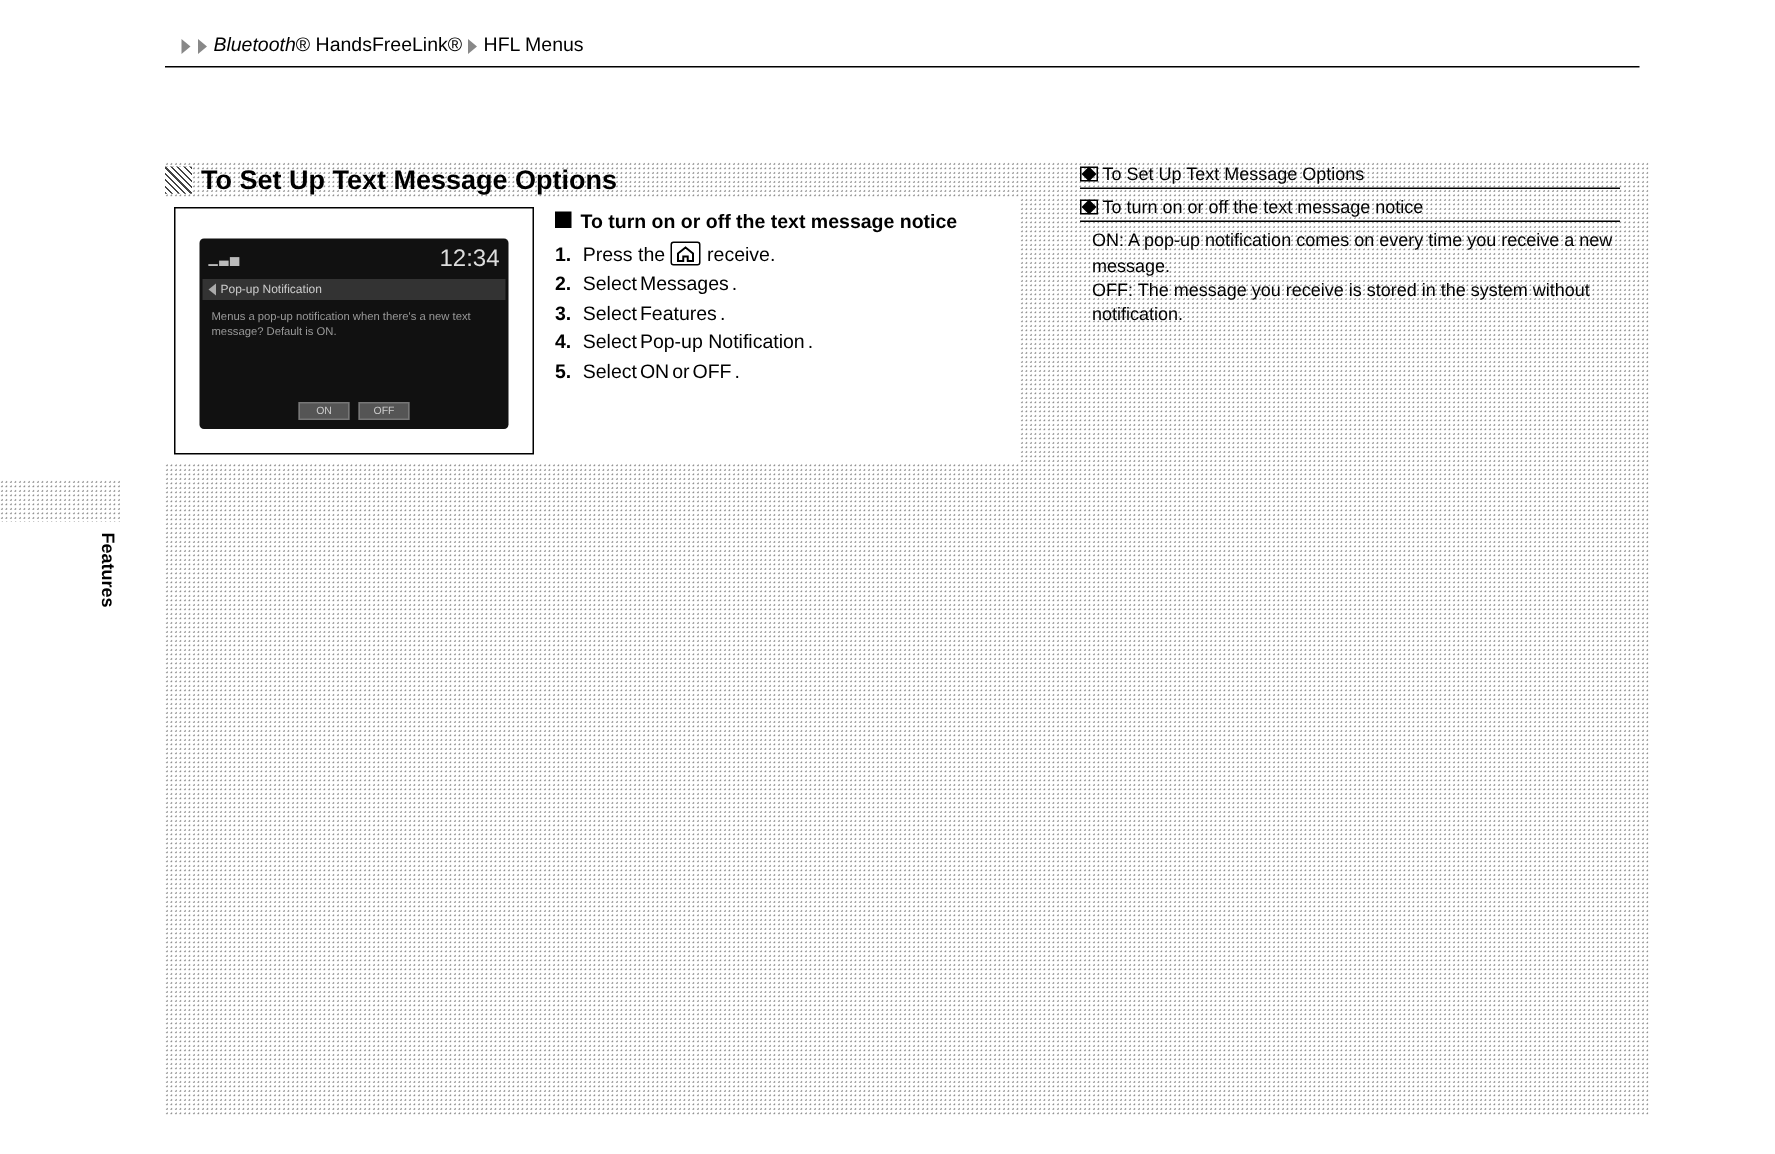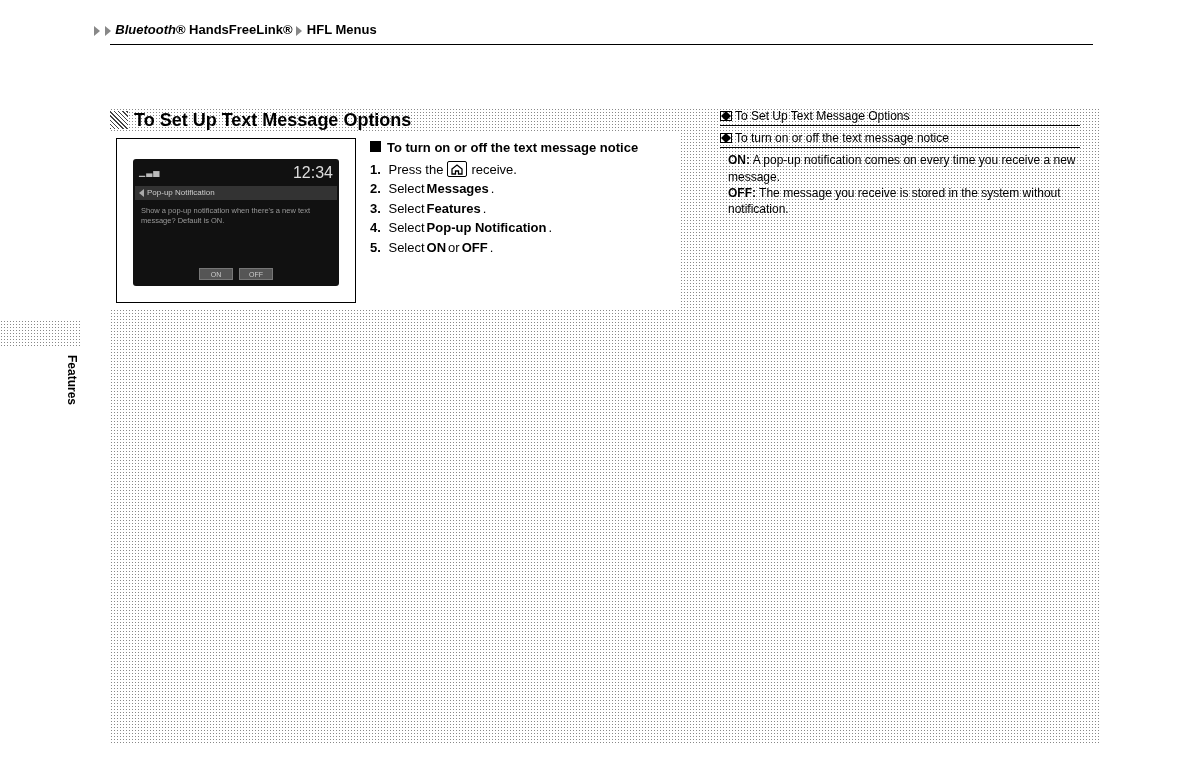--- a/index.html
+++ b/index.html
@@ -11,24 +11,24 @@
     height: 769px;
     position: relative;
     background: #fff;
   }
   .page {
     position: absolute;
     left: 0; top: 0; right: 0; bottom: 0;
   }
   .breadcrumb {
     position: absolute;
-    left: 94px;
+    left: 121px;
     top: 22px;
     font-size: 13px;
-    font-weight: bold;
+    font-weight: normal;
   }
   .breadcrumb .tri {
     display: inline-block;
     width: 0; height: 0;
     border-left: 6px solid #888;
     border-top: 5px solid transparent;
     border-bottom: 5px solid transparent;
     margin-right: 1px;
     vertical-align: middle;
   }
@@ -185,21 +185,21 @@
   .steps ol {
     list-style: none;
     margin-left: 0;
   }
   .steps li {
     display: flex;
     align-items: center;
     gap: 2px;
   }
   .steps li .num { font-weight: bold; }
-  .steps li .b { font-weight: bold; }
+  .steps li .b { font-weight: normal; }
   .home-icon {
     display: inline-flex;
     align-items: center;
     justify-content: center;
     width: 20px;
     height: 16px;
     border: 1.5px solid #000;
     border-radius: 2px;
     vertical-align: middle;
     margin: 0 2px;
@@ -240,21 +240,21 @@
   }
   .note-heading .note-icon::before { top: -1px; }
   .note-heading .note-icon::after { bottom: -1px; transform: rotate(180deg); }
   .note-rule {
     border-top: 1px solid #000;
     margin-bottom: 4px;
   }
   .note-body {
     padding: 0 4px 12px 8px;
   }
-  .note-body .b { font-weight: bold; }
+  .note-body .b { font-weight: normal; }
 </style>
 </head>
 <body>
 
 <div class="page">
 
   <div class="breadcrumb">
     <span class="tri"></span>
     <span class="tri"></span>
     <span class="italic">Bluetooth</span><span>® HandsFreeLink®</span>
@@ -277,21 +277,21 @@
       <div class="phone-screen">
         <div class="phone-status">
           <span class="sig">▁▃▅</span>
           <span class="phone-clock">12:34</span>
         </div>
         <div class="phone-title-row">
           <span class="back-tri"></span>
           <span>Pop-up Notification</span>
         </div>
         <div class="phone-body-text">
-          <div>Show a pop-up notification when there's a new text</div>
+          <div>Menus a pop-up notification when there's a new text</div>
           <div>message? Default is ON.</div>
         </div>
         <div class="phone-buttons">
           <div class="btn">ON</div>
           <div class="btn">OFF</div>
         </div>
       </div>
     </div>
 
     <div class="steps">

